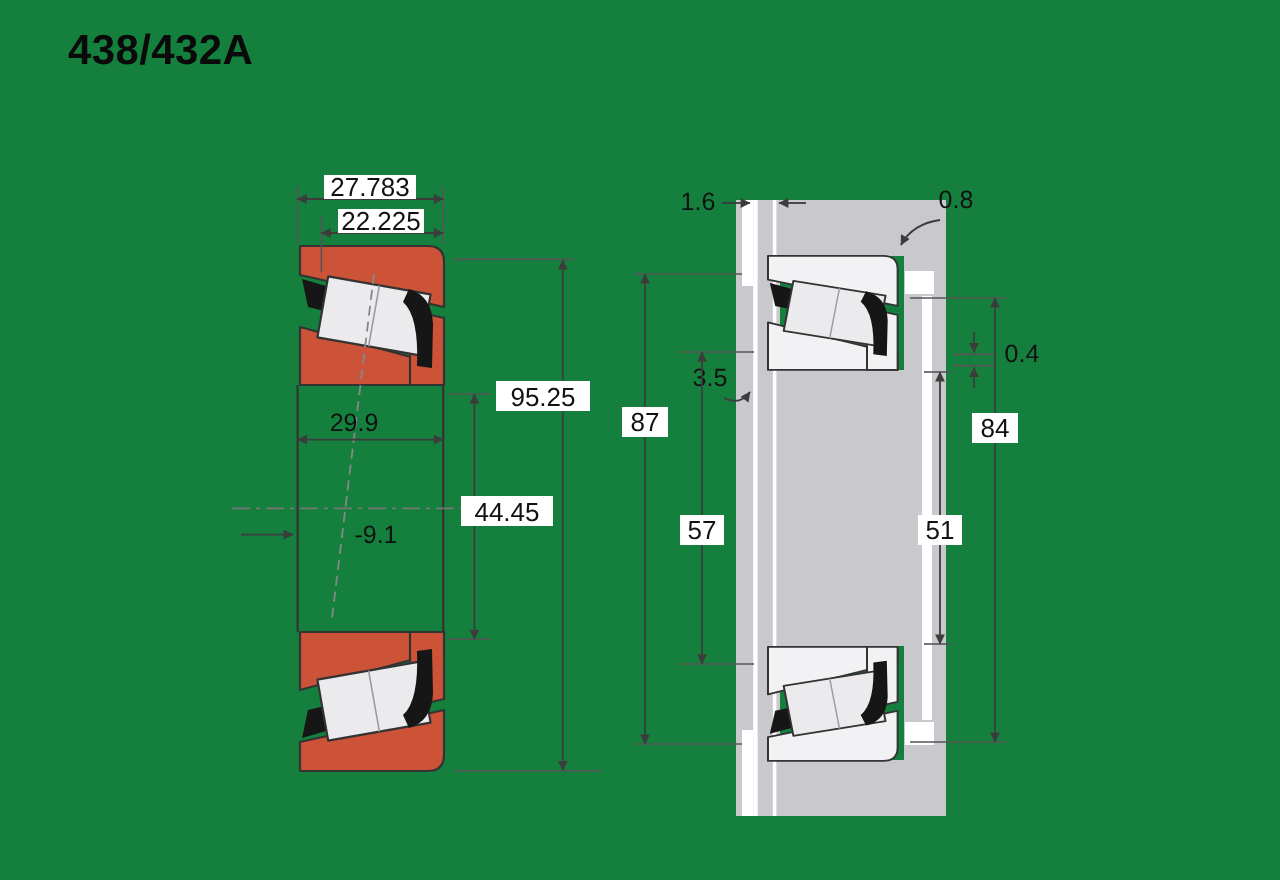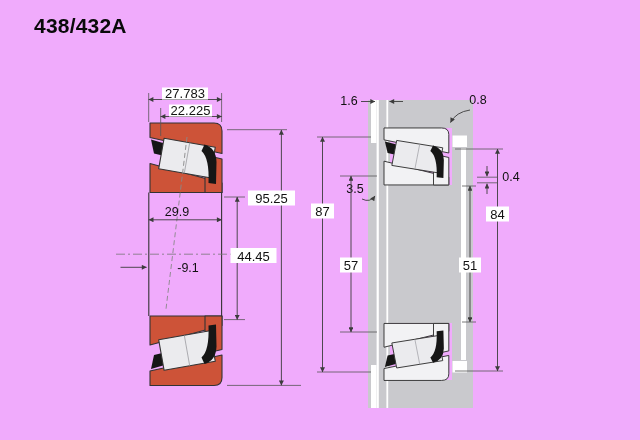--- a/index.html
+++ b/index.html
@@ -1,16 +1,16 @@
 <!DOCTYPE html>
 <html><head>
 <meta charset="utf-8">
 <style>
   html,body{margin:0;padding:0;background:#ffffff;}
-  .page{position:relative;width:640px;height:440px;background:#f0abfc;overflow:hidden;
+  .page{position:relative;width:640px;height:440px;background:#15803d;overflow:hidden;
         font-family:"Liberation Sans", sans-serif;}
   .title{position:absolute;left:34px;top:14px;font-size:21px;font-weight:bold;color:#0a0a0a;
          letter-spacing:.2px;}
   svg{position:absolute;left:0;top:0;}
   .ring{fill:currentColor;stroke:#333;stroke-width:1.1;stroke-linejoin:round;}
   .roller{fill:#ebebee;stroke:#333;stroke-width:1.1;stroke-linejoin:round;}
   .cage{fill:#161616;}
   .seam{stroke:#9a9aa0;stroke-width:.8;}
   .gray{fill:#c9c9cd;}
   .white{fill:#ffffff;}

